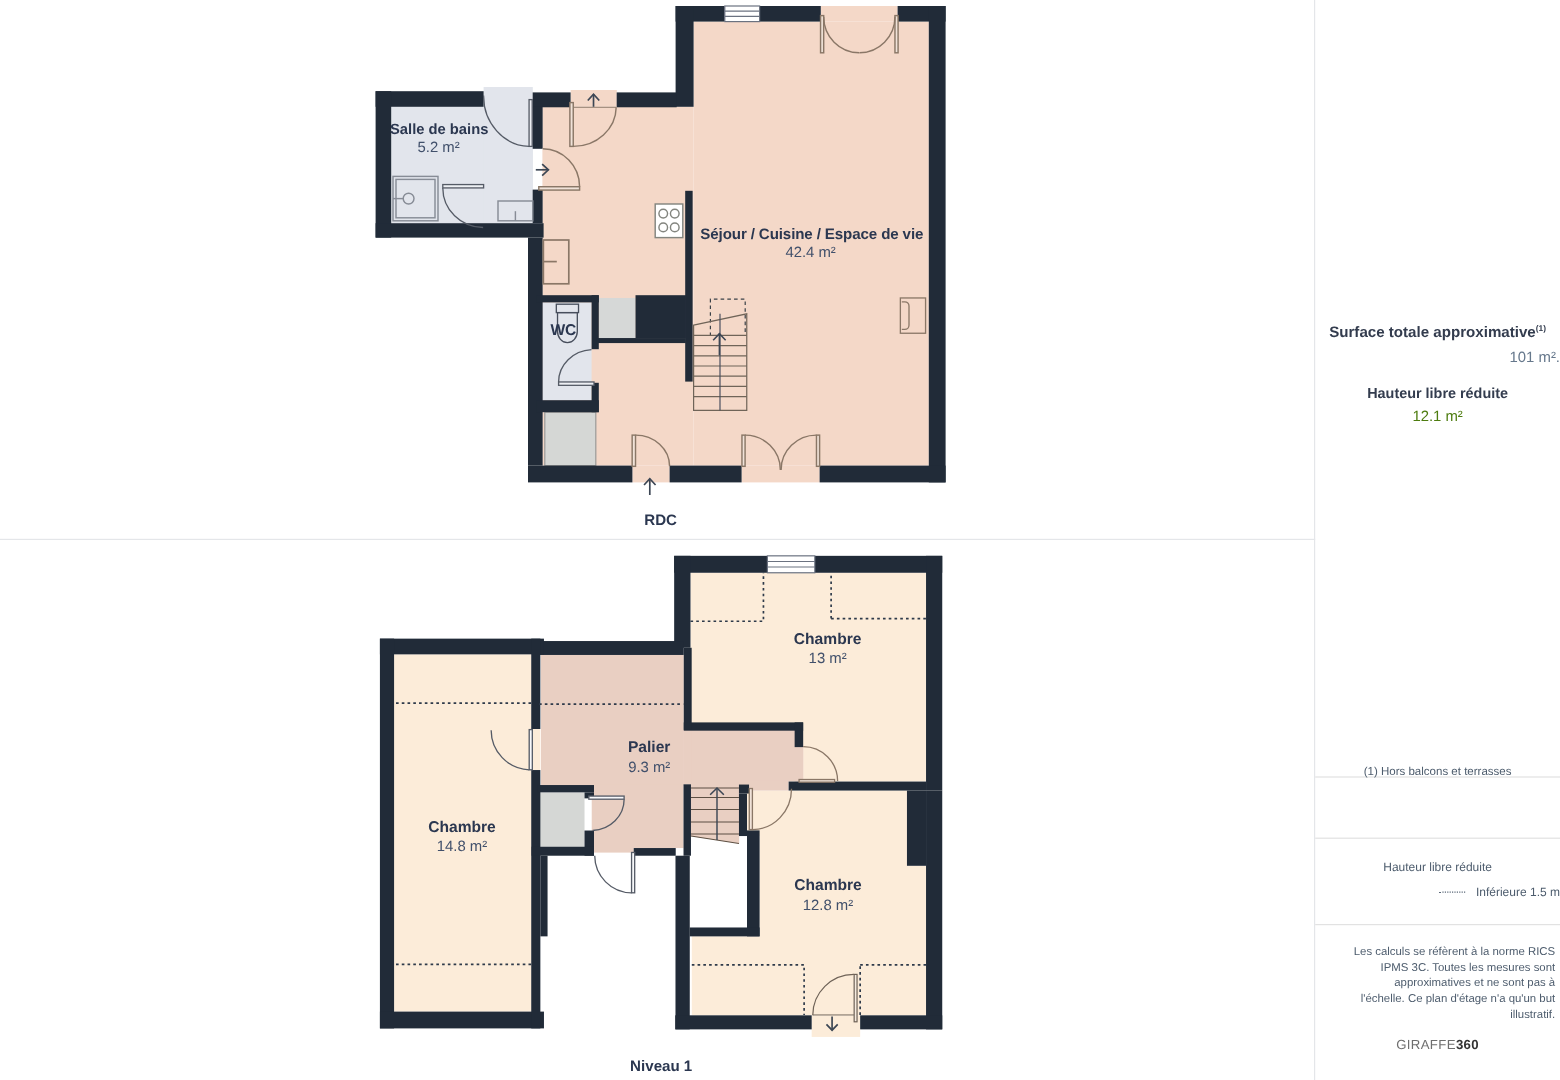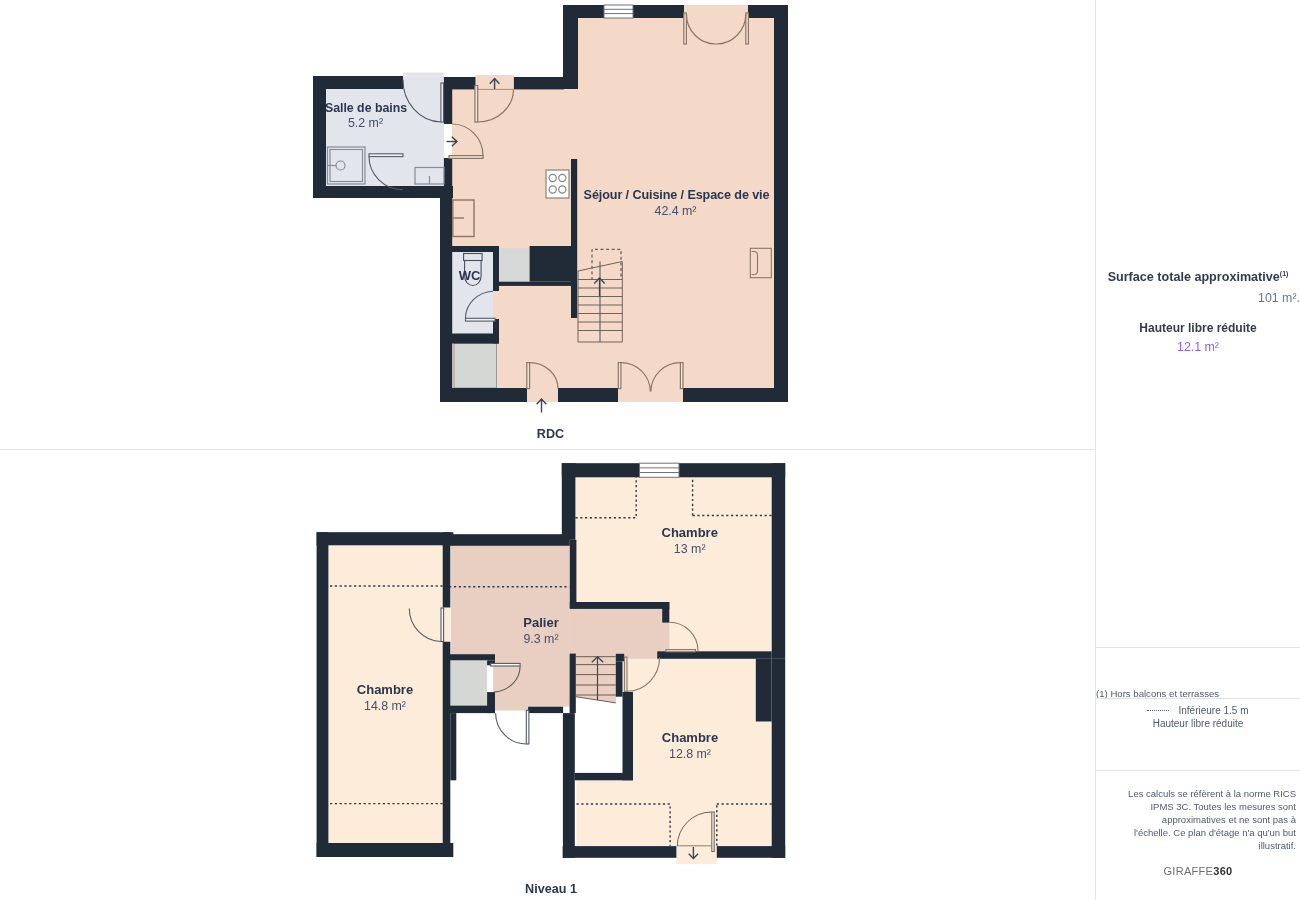--- a/index.html
+++ b/index.html
@@ -404,30 +404,30 @@
 <div style="position:absolute;left:1095px;top:0;width:1px;height:900px;background:#e4e6e9;"></div>
 
 <div style="position:absolute;left:1096px;top:0;width:204px;height:900px;">
 
 <div style="position:absolute;left:0;top:270px;width:204px;text-align:center;font-size:12.6px;font-weight:bold;color:#333c4e;">Surface totale approximative<span style="font-size:7px;vertical-align:super;">(1)</span></div>
 
 <div style="position:absolute;left:0;top:291px;width:204px;text-align:right;font-size:12.4px;color:#66788c;">101 m².</div>
 
 <div style="position:absolute;left:0;top:321px;width:204px;text-align:center;font-size:12px;font-weight:bold;color:#333c4e;">Hauteur libre réduite</div>
 
-<div style="position:absolute;left:0;top:340px;width:204px;text-align:center;font-size:12.4px;color:#8b5cf6;">12.1 m²</div>
+<div style="position:absolute;left:0;top:340px;width:204px;text-align:center;font-size:12.4px;color:#4d7c0f;">12.1 m²</div>
 
 <div style="position:absolute;left:0;top:647px;width:204px;height:1px;background:#e2e2e2;"></div>
 
-<div style="position:absolute;left:0;top:688px;width:204px;font-size:9.6px;color:#4d5c6d;">(1) Hors balcons et terrasses</div>
+<div style="position:absolute;left:0;top:638px;width:204px;text-align:center;font-size:9.6px;color:#4d5c6d;">(1) Hors balcons et terrasses</div>
 
 <div style="position:absolute;left:0;top:698px;width:204px;height:1px;background:#e2e2e2;"></div>
 
 <div style="position:absolute;left:0;top:718px;width:204px;text-align:center;font-size:10px;color:#4d5c6d;">Hauteur libre réduite</div>
 
-<div style="position:absolute;left:0;top:705px;width:204px;text-align:center;font-size:10px;color:#4d5c6d;"><span style="display:inline-block;width:22px;border-bottom:1.6px dotted #5a6878;vertical-align:3px;margin-right:9px;"></span>Inférieure 1.5 m</div>
+<div style="position:absolute;left:0;top:739px;width:204px;text-align:right;font-size:10px;color:#4d5c6d;"><span style="display:inline-block;width:22px;border-bottom:1.6px dotted #5a6878;vertical-align:3px;margin-right:9px;"></span>Inférieure 1.5 m</div>
 
 <div style="position:absolute;left:0;top:770px;width:204px;height:1px;background:#e2e2e2;"></div>
 
 <div style="position:absolute;left:4px;top:787px;width:196px;text-align:right;font-size:9.5px;line-height:13px;color:#4d5c6d;">Les calculs se réfèrent à la norme RICS<br>IPMS 3C. Toutes les mesures sont<br>approximatives et ne sont pas à<br>l'échelle. Ce plan d'étage n'a qu'un but<br>illustratif.</div>
 
 <div style="position:absolute;left:0;top:865px;width:204px;text-align:center;font-size:11px;color:#6e6e6e;letter-spacing:0.3px;">GIRAFFE<span style="font-weight:bold;color:#333333;">360</span></div>
 </div>
 </div>
 </body></html>

